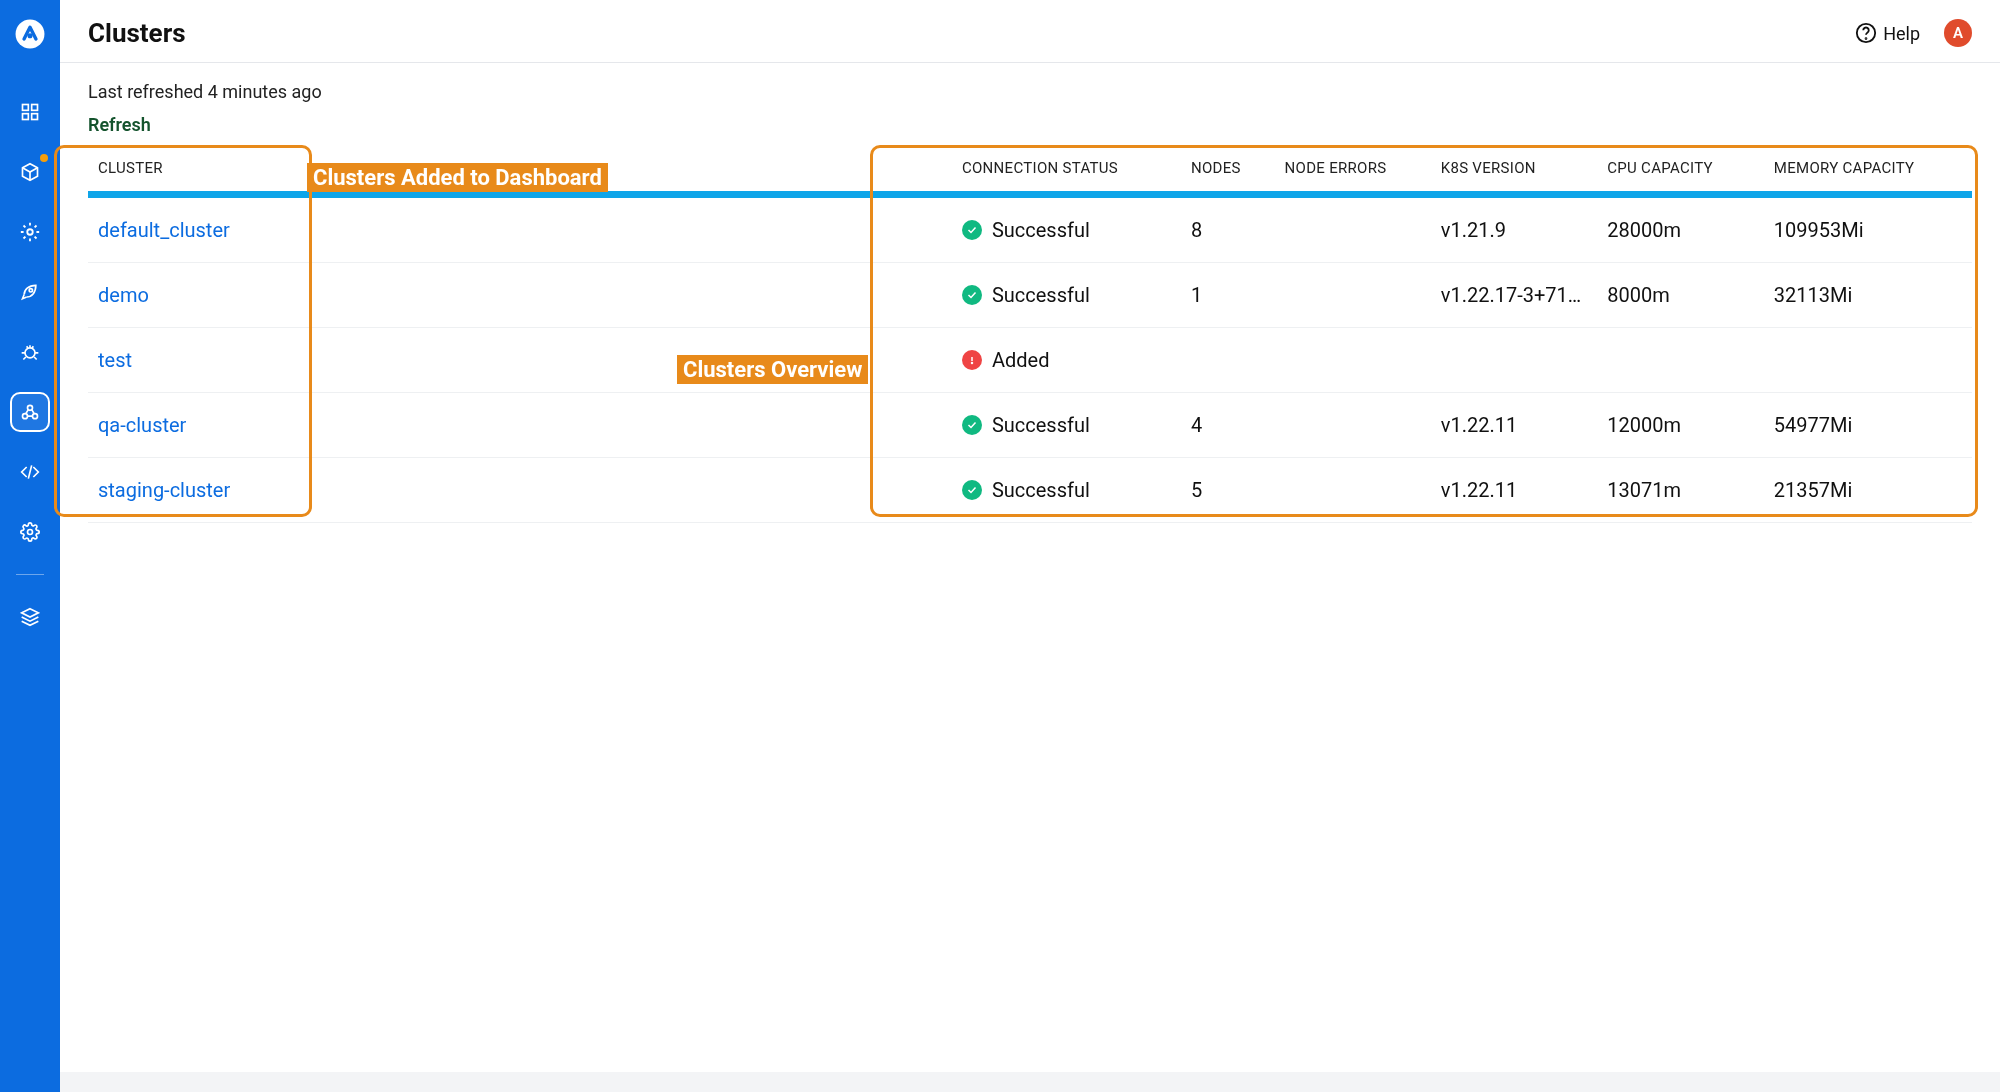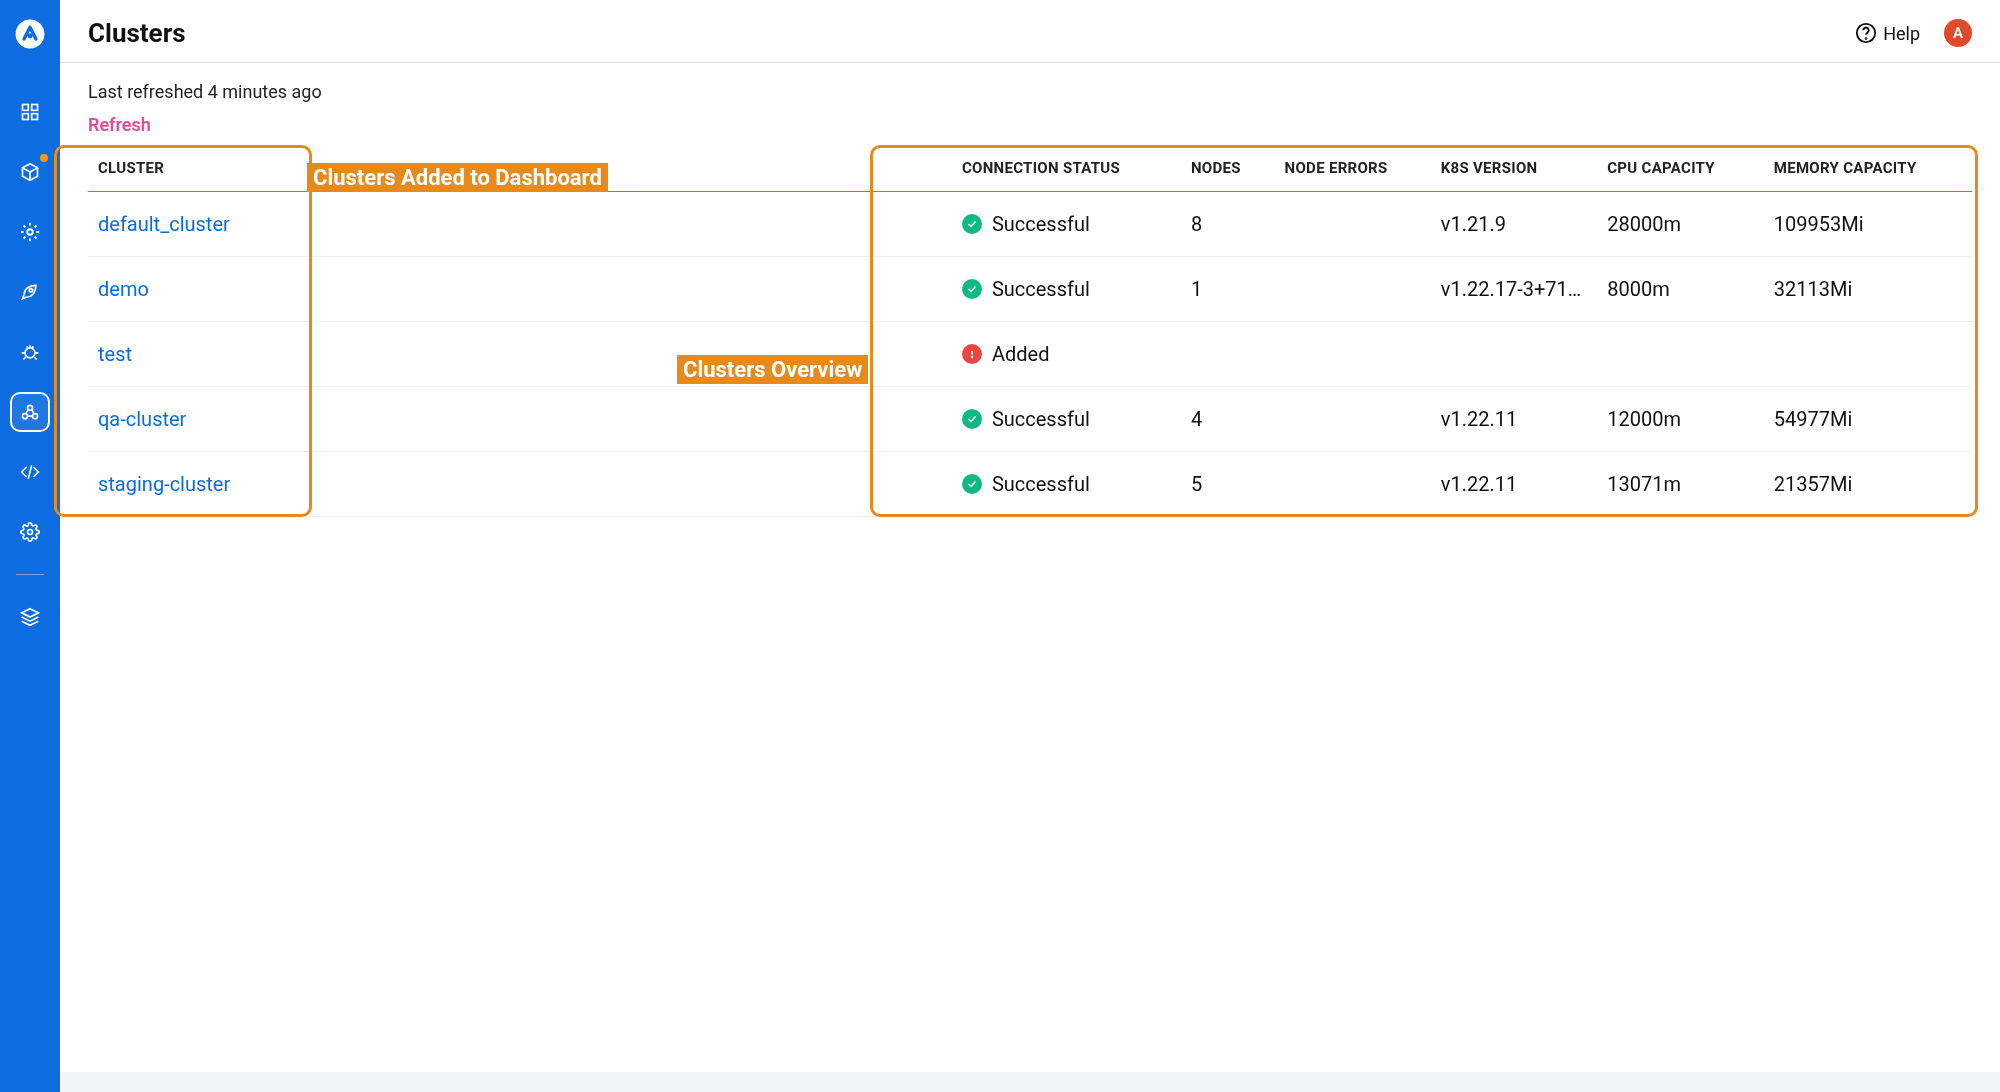--- a/index.html
+++ b/index.html
@@ -72,42 +72,42 @@
 .search-wrap {
   width: 340px; height: 44px;
   border: 2px solid #e88a1a; border-radius: 22px;
   display:flex; align-items:center; padding: 0 14px; gap:10px;
   background:#fff;
 }
 .search-wrap input {
   border:none; outline:none; font-size:18px; flex:1; background:transparent;
 }
 .last-refreshed { font-size:18px; color:#222; display:flex; gap:12px;flex-direction:column; }
-.refresh-link { color:#ec4899; font-weight:600; cursor:pointer; }
+.refresh-link { color:#14532d; font-weight:600; cursor:pointer; }
 
 
 .table-wrap { position:relative; padding: 0 28px; }
 
 .annot {
   position:absolute; background:#e88a1a; color:#fff; font-weight:700;
   padding:2px 6px; font-size:22px; white-space:nowrap; z-index:5;margin-left:12px;
 }
 .annot-left-box {
   position:absolute; border:3px solid #e88a1a; border-radius:10px;
   pointer-events:none; z-index:4;
 }
 .annot-right-box {
   position:absolute; border:3px solid #e88a1a; border-radius:10px;
   pointer-events:none; z-index:4;
 }
 
 table { width:100%; border-collapse:collapse; table-layout:fixed; }
 th {
-  text-align:left; font-size:15px; font-weight:700; letter-spacing:0.3px;
-  color:#222; padding: 14px 10px; border-bottom:1px solid #0ea5e9;
+  text-align:left; font-size:15px; font-weight:400; letter-spacing:0.3px;
+  color:#222; padding: 14px 10px; border-bottom:7px solid #0ea5e9;
   text-transform: uppercase;
 }
 td {
   padding: 20px 10px; border-bottom:1px solid #eef0f2; font-size:20px;
   white-space:nowrap; overflow:hidden; text-overflow:ellipsis;
 }
 .cluster-name { color:#0c6ce0; cursor:pointer; }
 .status { display:flex; align-items:center; gap:10px; }
 .status-icon {
   width:20px; height:20px; border-radius:50%; display:flex; align-items:center; justify-content:center;

